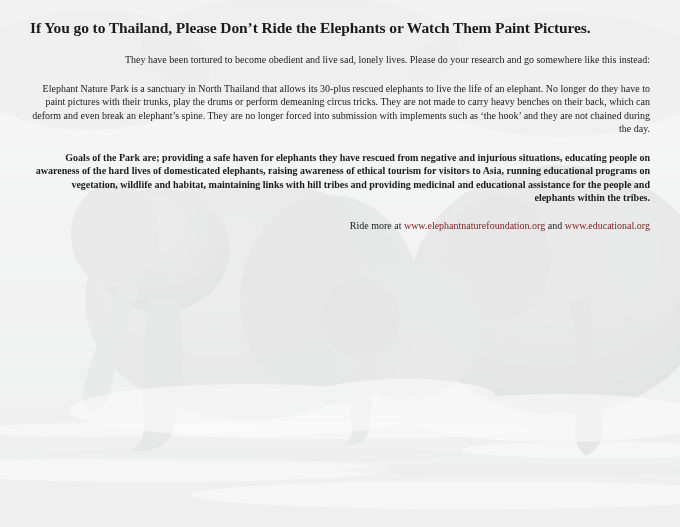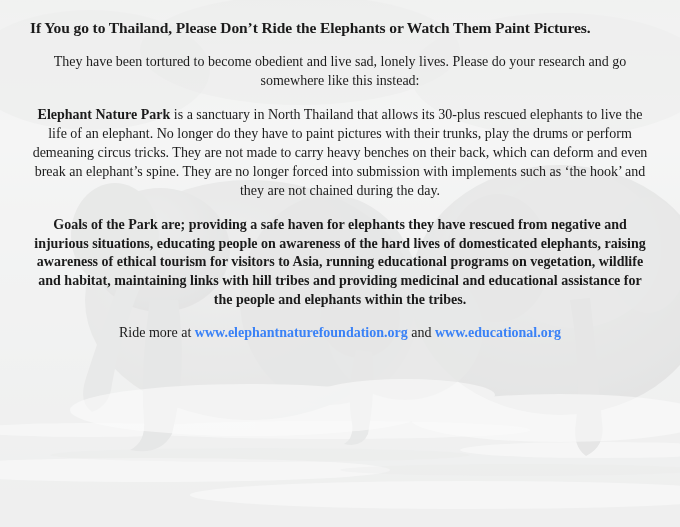--- a/index.html
+++ b/index.html
@@ -50,30 +50,30 @@
     color: #1b1b1b;
   }
   .headline {
     font-size: 15.5px;
     font-weight: bold;
     line-height: 1.25;
     margin: 0 0 16px 0;
     letter-spacing: -0.1px;
   }
   p.body {
-    font-size: 14px;
+    font-size: 10px;
     line-height: 1.35;
     margin: 4px 0 15px 0;
-    text-align: center;
+    text-align: right;
   }
   p.body.tight { margin-bottom: 14px; font-weight: bold; }
-  .b { font-weight: bold; }
+  .b { font-weight: normal; }
   .link {
-    font-weight: bold;
-    color: #3b82f6;
+    font-weight: normal;
+    color: #7f1d1d;
     text-decoration: none;
   }
   .lastline { display: block; }
 </style>
 </head>
 <body>
 
 <div class="page">
 
   <div class="photo">

